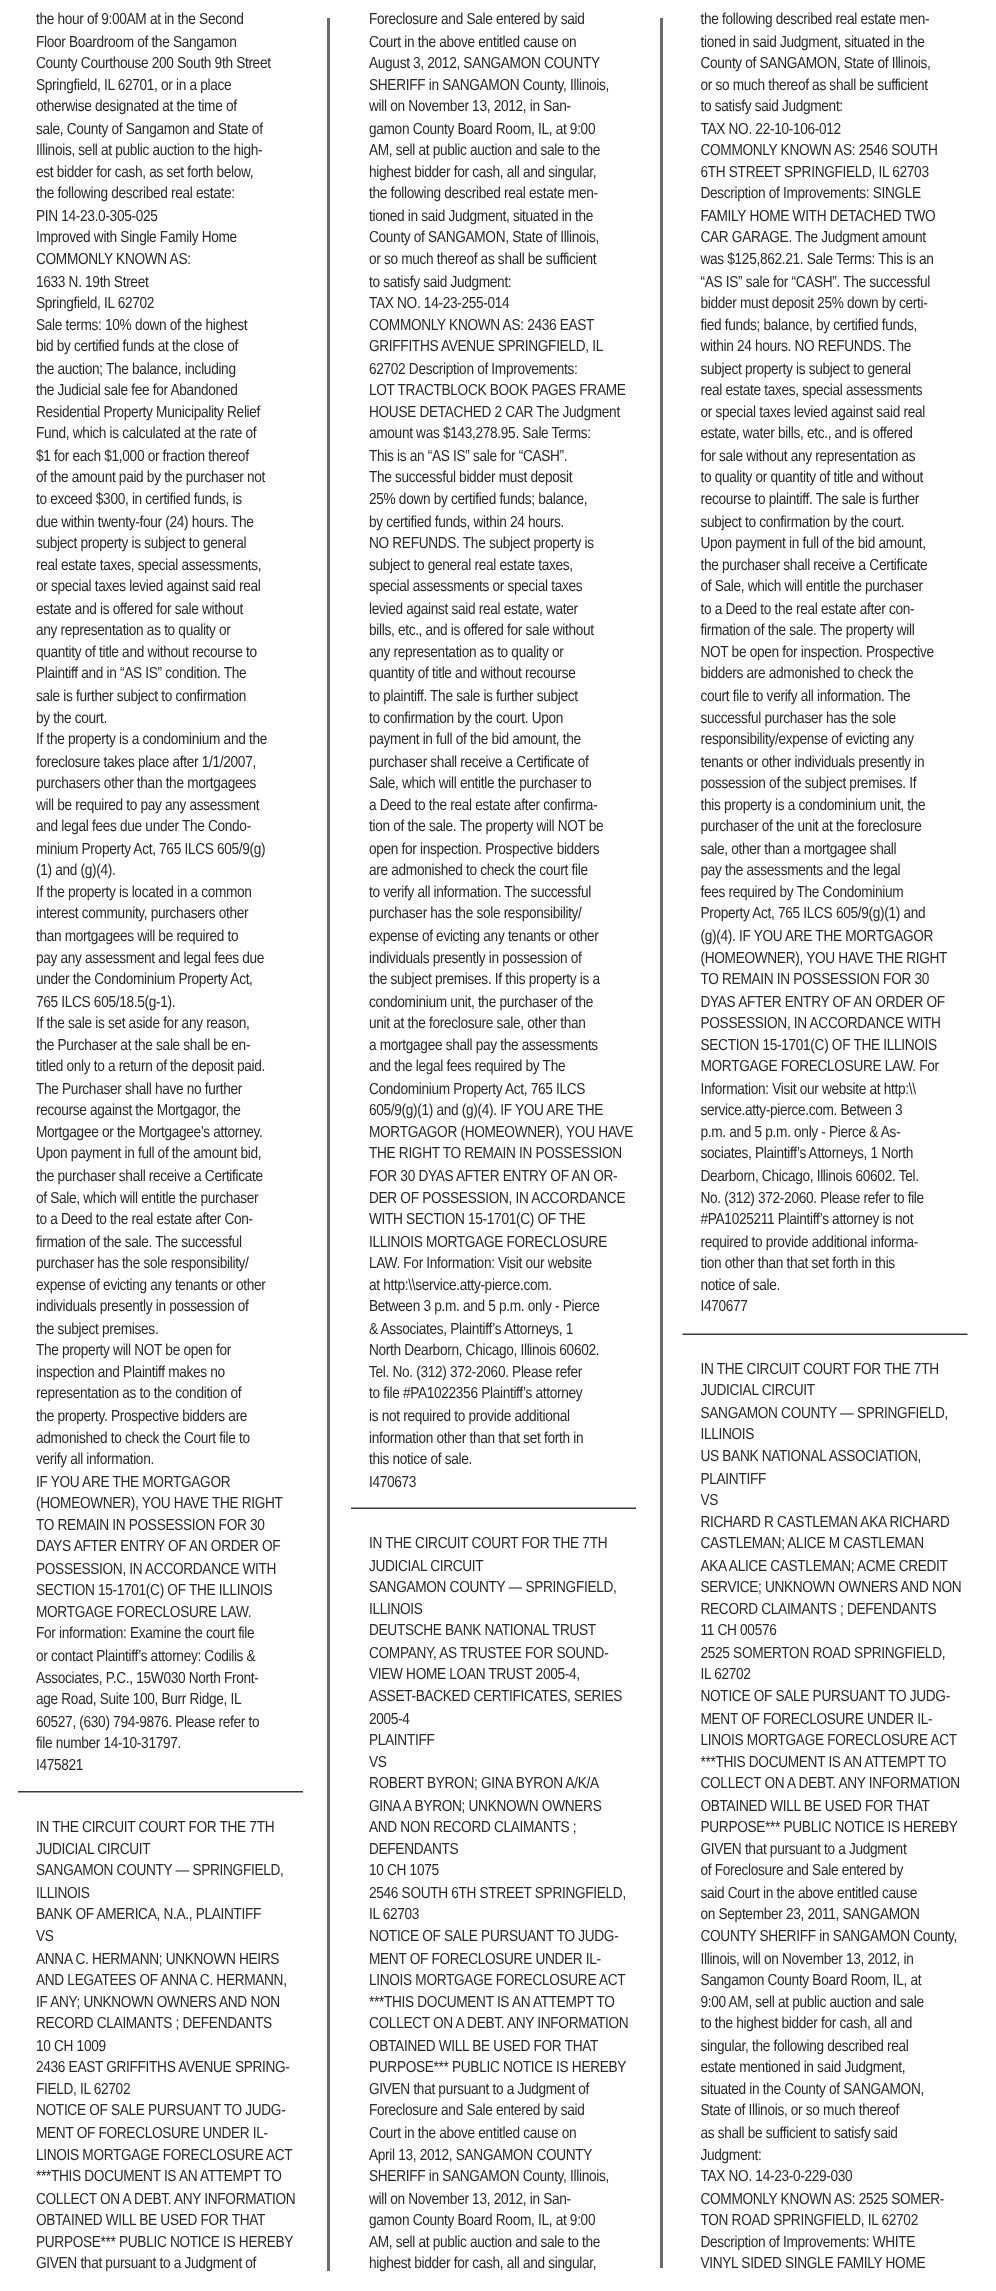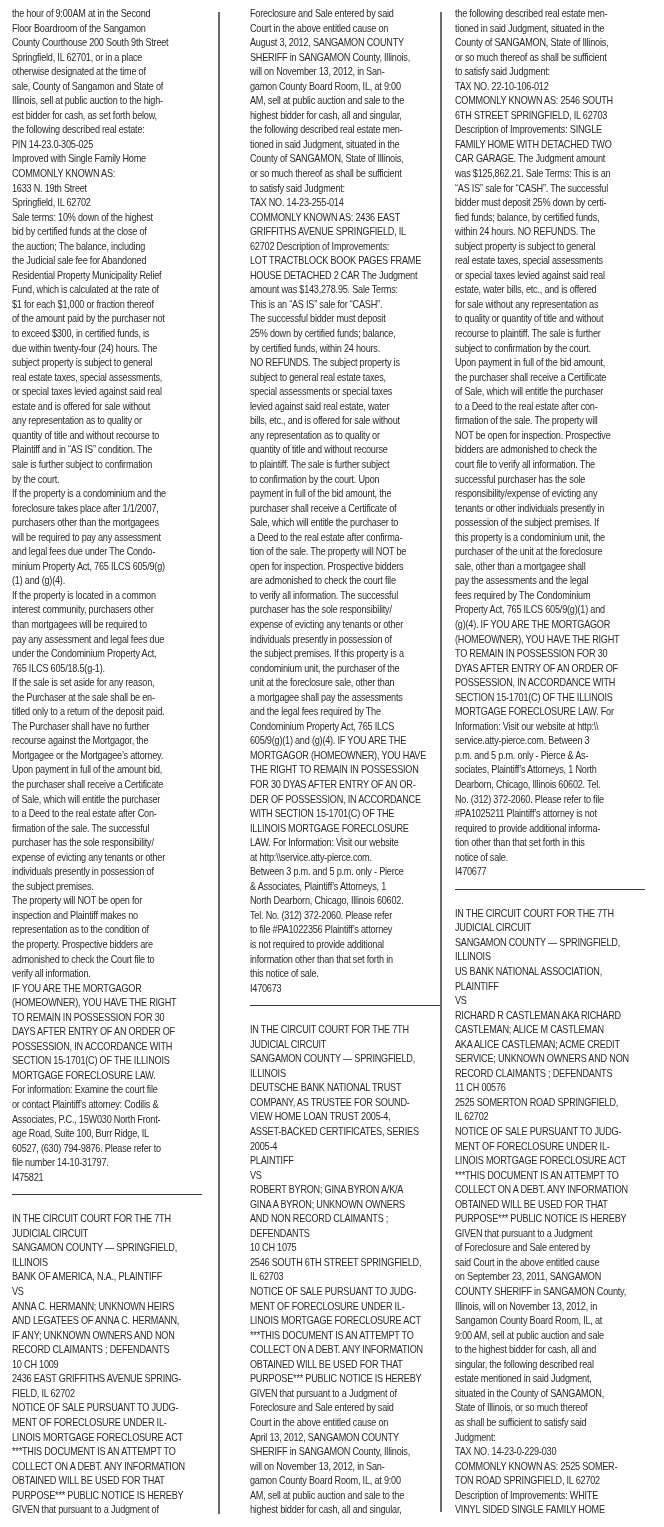--- a/index.html
+++ b/index.html
@@ -6,28 +6,28 @@
   body { width: 664px; height: 1527px; overflow: hidden; position: relative; }
   .page { position: absolute; left: 0; top: 0; width: 664px; height: 1527px; }
   .col {
     position: absolute; top: 6px;
     font-family: "Liberation Sans", sans-serif;
     font-size: 10.6px; line-height: 14.55px; color: #2a2a2a;
     letter-spacing: -0.25px;
     transform-origin: top left;
   }
   .col1 { left: 12px; width: 198px; }
-  .col2 { left: 250px; width: 196px; }
+  .col2 { left: 234px; width: 196px; }
   .col3 { left: 455px; width: 200px; }
   .line { display: block; white-space: nowrap; height: 14.55px; transform: scaleX(0.86); transform-origin: left center; }
   .rule-v { position: absolute; top: 12px; width: 2px; background: #6b6b6b; }
   .rule-v1 { left: 218px; height: 1502px; }
   .rule-v2 { left: 440px; height: 1500px; }
   .sep { display: block; height: 1px; background: #3a3a3a; margin: 10px 0 16px 0; width: 190px; }
-  .notice { display: block; }
+  .notice { display: block; margin-left: 12px; }
 </style>
 </head>
 <body>
 
 <div class="page">
   <div class="col col1">
       <div class="notice">
         <span class="line">the hour of 9:00AM at in the Second</span>
         <span class="line">Floor Boardroom of the Sangamon</span>
         <span class="line">County Courthouse 200 South 9th Street</span>

